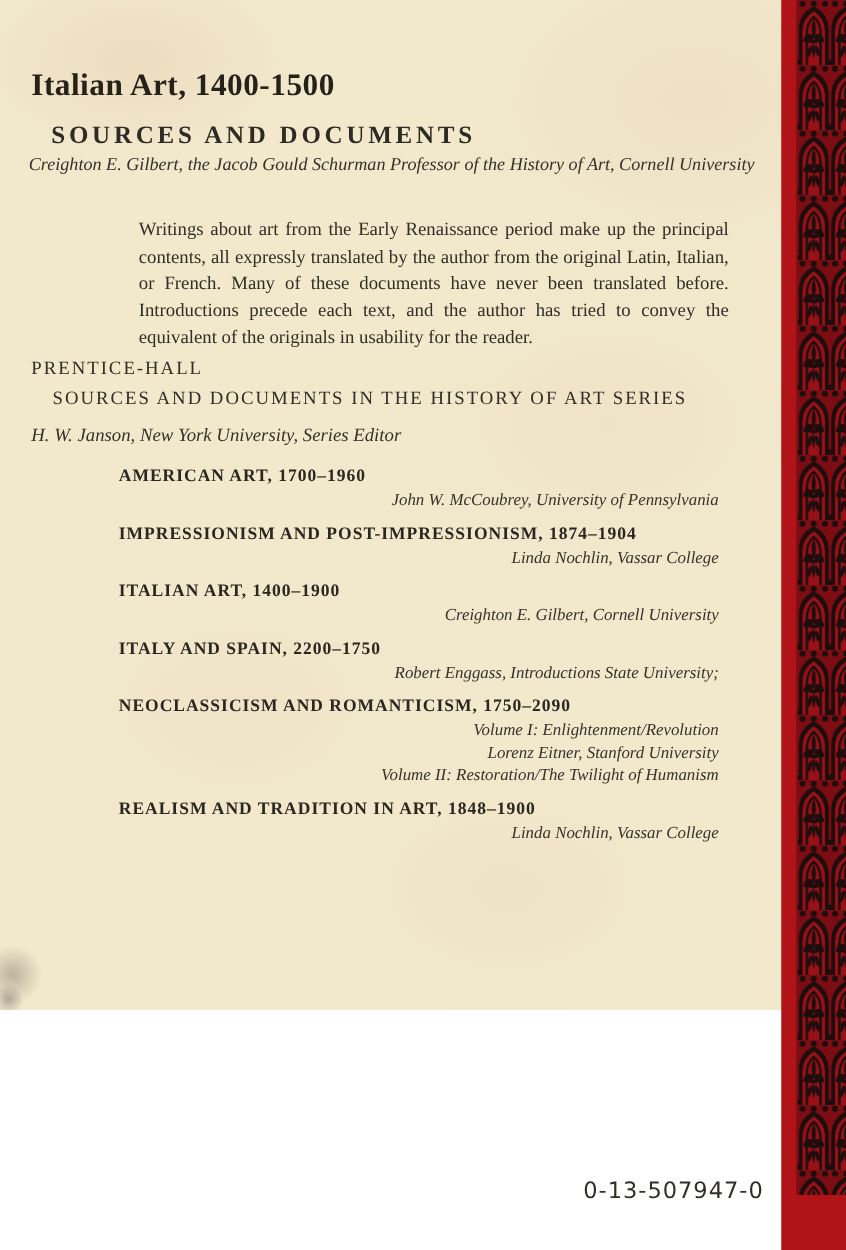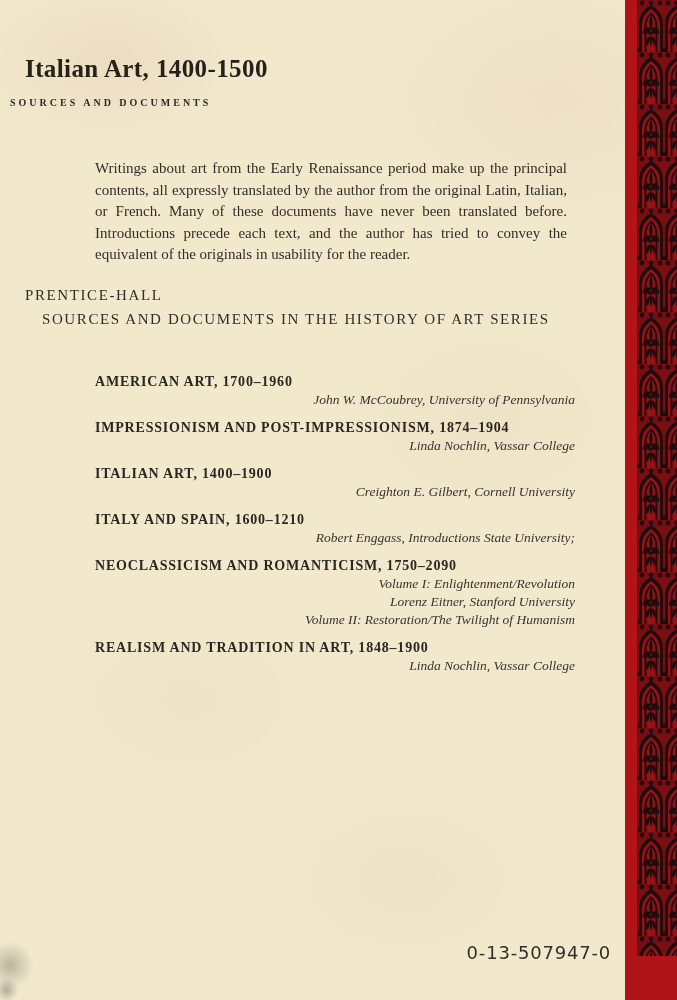--- a/index.html
+++ b/index.html
@@ -1,46 +1,46 @@
 <!DOCTYPE html>
 <html style="--paper: #f2e9cd; --ink: #2e2a24; --spine-red: #b11418; --spine-dark-red: #7c0d12; --ornament-black: #1d0d0d;"><head>
 <meta charset="utf-8">
 <style>
   html,body{margin:0;padding:0;}
   body{
     width:677px;height:1000px;overflow:hidden;
     font-family:"Liberation Serif","DejaVu Serif",serif;
   }
   .cover{
-    position:relative;width:677px;height:1000px;
+    position:relative;width:677px;height:808px;
     background-color:var(--paper,#f2e9cd);
     background-image:
       radial-gradient(ellipse 220px 130px at 16% 6%,  rgba(214,170,140,0.20), transparent 65%),
       radial-gradient(ellipse 320px 220px at 82% 10%, rgba(218,180,150,0.16), transparent 65%),
       radial-gradient(ellipse 280px 200px at 72% 42%, rgba(222,190,162,0.14), transparent 65%),
       radial-gradient(ellipse 260px 180px at 28% 70%, rgba(220,186,156,0.12), transparent 65%),
       radial-gradient(ellipse 240px 160px at 60% 88%, rgba(218,184,154,0.14), transparent 65%),
       radial-gradient(circle 34px at 1.5% 96.5%, rgba(104,99,88,0.40), transparent 70%),
       radial-gradient(circle 16px at 1% 99%,   rgba(104,99,88,0.45), transparent 75%);
     color:var(--ink,#2e2a24);
   }
   .title{
     position:absolute;left:25px;top:55px;margin:0;
     font-size:25px;font-weight:700;letter-spacing:0.4px;color:#262219;
   }
   .subtitle{
-    position:absolute;left:10px;top:97px;
-    font-size:10px;font-weight:700;letter-spacing:3px;color:#2e2a24;
+    position:absolute;left:41px;top:97px;
+    font-size:20px;font-weight:700;letter-spacing:3px;color:#2e2a24;
   }
   .author-line{
     position:absolute;left:23px;top:124px;
     font-size:14.5px;font-style:italic;color:#35302a;
   }
   .blurb{
-    position:absolute;left:95px;top:158px;width:472px;margin:0;
+    position:absolute;left:95px;top:158px;width:472px;margin:16px;
     font-size:15px;line-height:21.5px;text-align:justify;color:#322d26;
   }
   .publisher{
     position:absolute;left:25px;top:287px;
     font-size:15px;letter-spacing:1.6px;color:#322d26;
   }
   .series-title{
     position:absolute;left:42px;top:311px;
     font-size:15px;letter-spacing:1.6px;color:#322d26;
   }
@@ -79,43 +79,45 @@
 </style>
 </head>
 <body>
 
 <div class="cover">
 
   <h1 class="title">Italian Art, 1400-1500</h1>
 
   <div class="subtitle">SOURCES AND DOCUMENTS</div>
 
+  <div class="author-line">Creighton E. Gilbert, the Jacob Gould Schurman Professor of the History of Art, Cornell University</div>
 
   <p class="blurb">Writings about art from the Early Renaissance period make up the principal contents, all expressly translated by the author from the original Latin, Italian, or French. Many of these documents have never been translated before. Introductions precede each text, and the author has tried to convey the equivalent of the originals in usability for the reader.</p>
 
   <div class="publisher">PRENTICE-HALL</div>
 
   <div class="series-title">SOURCES AND DOCUMENTS IN THE HISTORY OF ART SERIES</div>
 
+  <div class="series-editor">H. W. Janson, New York University, Series Editor</div>
 
   <div class="books">
       <div class="book-entry">
         <div class="book-title">AMERICAN ART, 1700–1960</div>
         <div class="book-line">John W. McCoubrey, University of Pennsylvania</div>
       </div>
       <div class="book-entry">
         <div class="book-title">IMPRESSIONISM AND POST-IMPRESSIONISM, 1874–1904</div>
         <div class="book-line">Linda Nochlin, Vassar College</div>
       </div>
       <div class="book-entry">
         <div class="book-title">ITALIAN ART, 1400–1900</div>
         <div class="book-line">Creighton E. Gilbert, Cornell University</div>
       </div>
       <div class="book-entry">
-        <div class="book-title">ITALY AND SPAIN, 1600–1210</div>
+        <div class="book-title">ITALY AND SPAIN, 2200–1750</div>
         <div class="book-line">Robert Enggass, Introductions State University;</div>
       </div>
       <div class="book-entry">
         <div class="book-title">NEOCLASSICISM AND ROMANTICISM, 1750–2090</div>
         <div class="book-line">Volume I: Enlightenment/Revolution</div>
         <div class="book-line">Lorenz Eitner, Stanford University</div>
         <div class="book-line">Volume II: Restoration/The Twilight of Humanism</div>
       </div>
       <div class="book-entry">
         <div class="book-title">REALISM AND TRADITION IN ART, 1848–1900</div>

